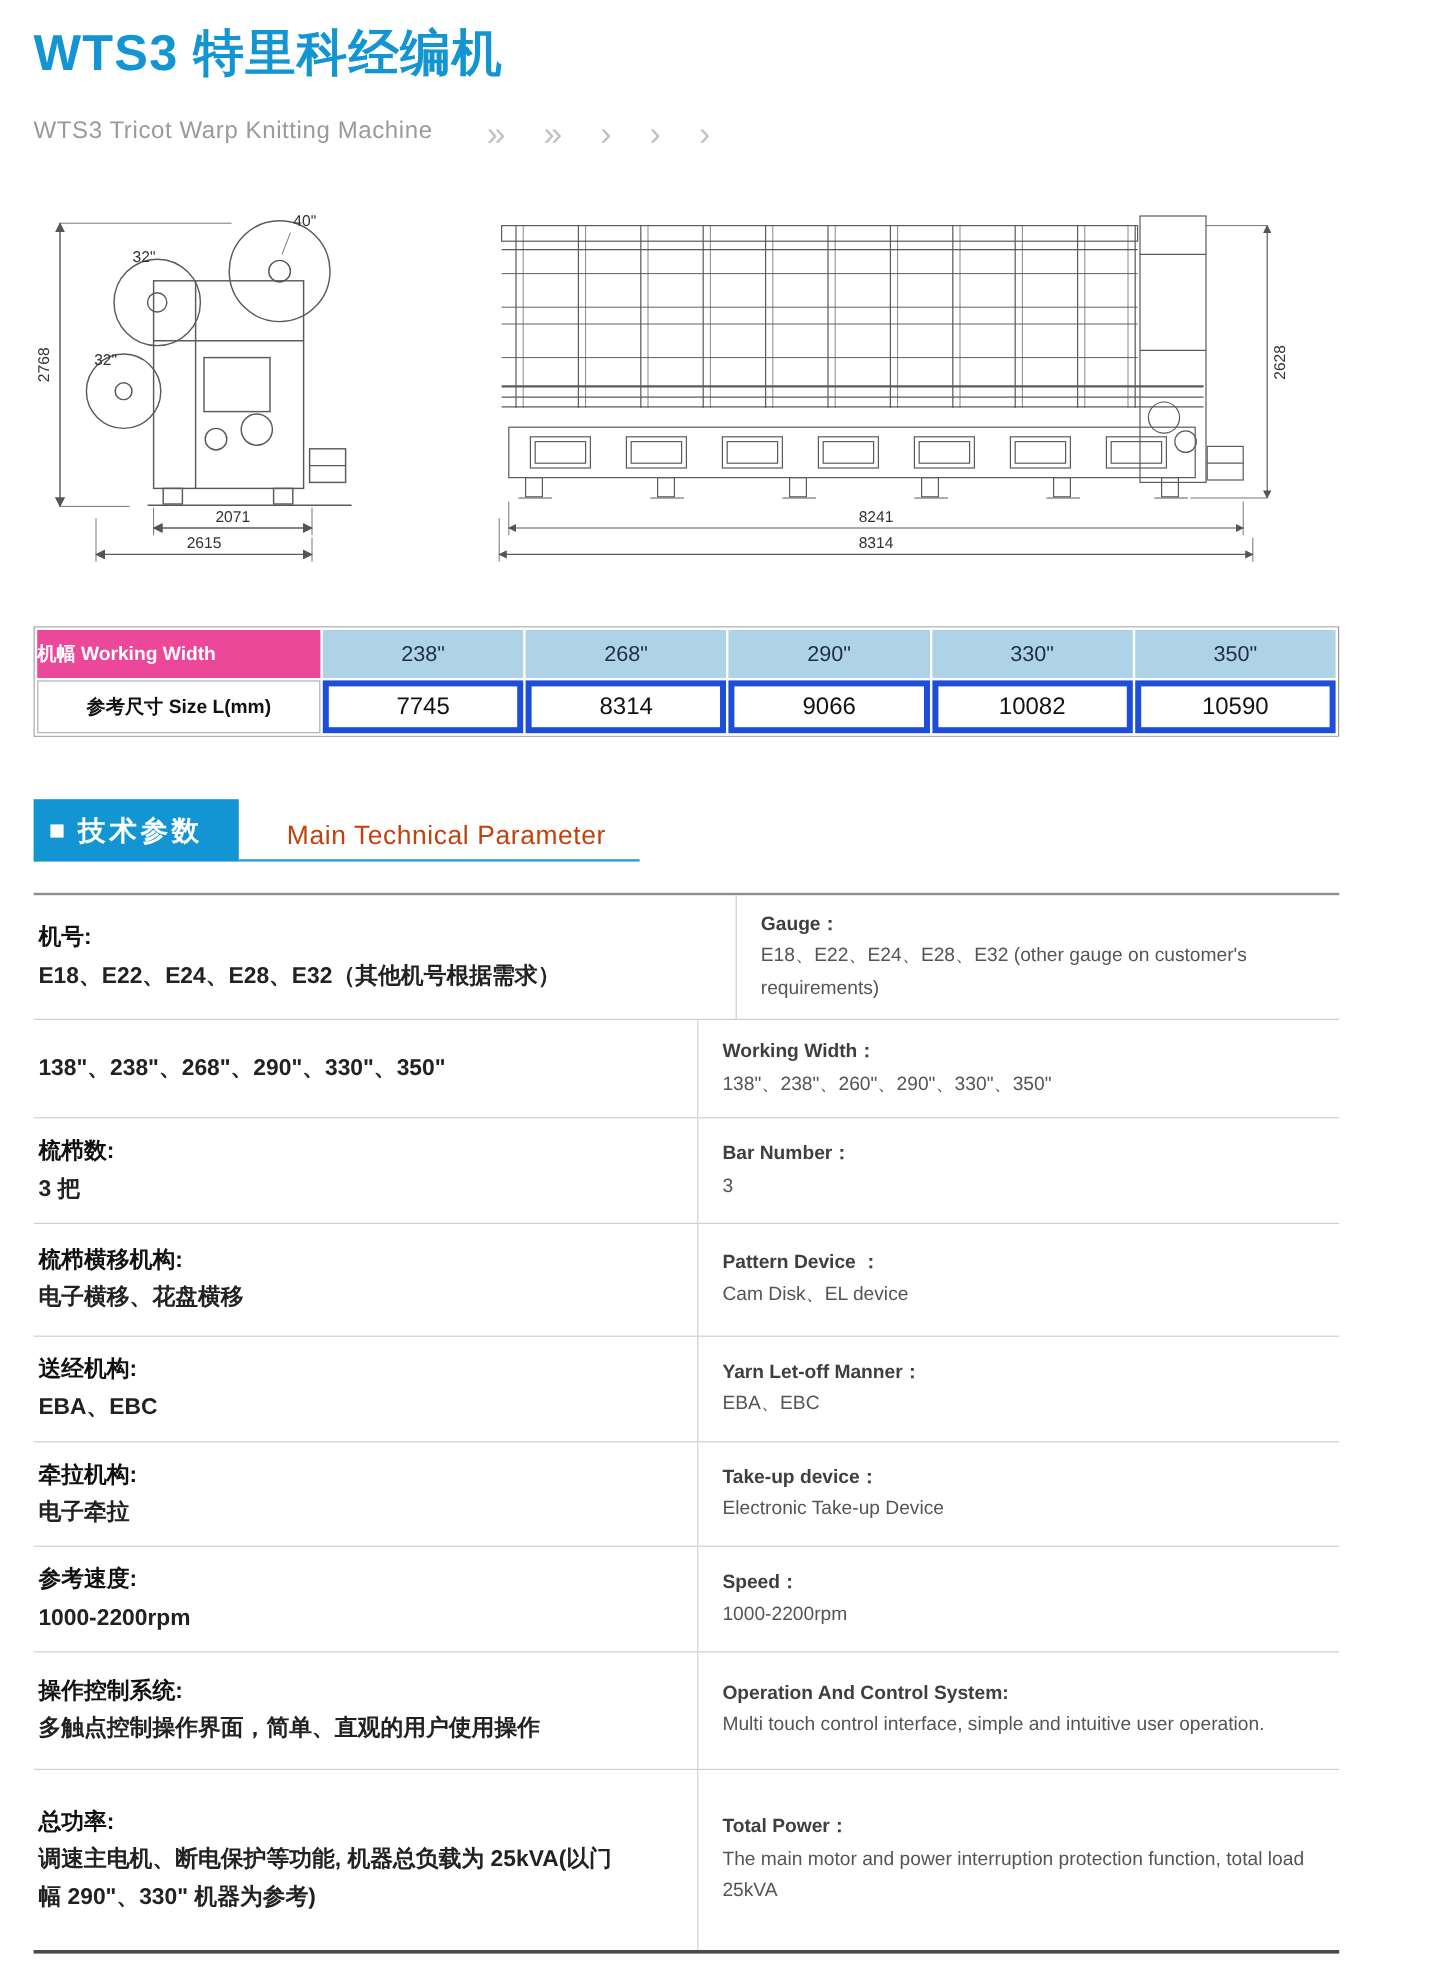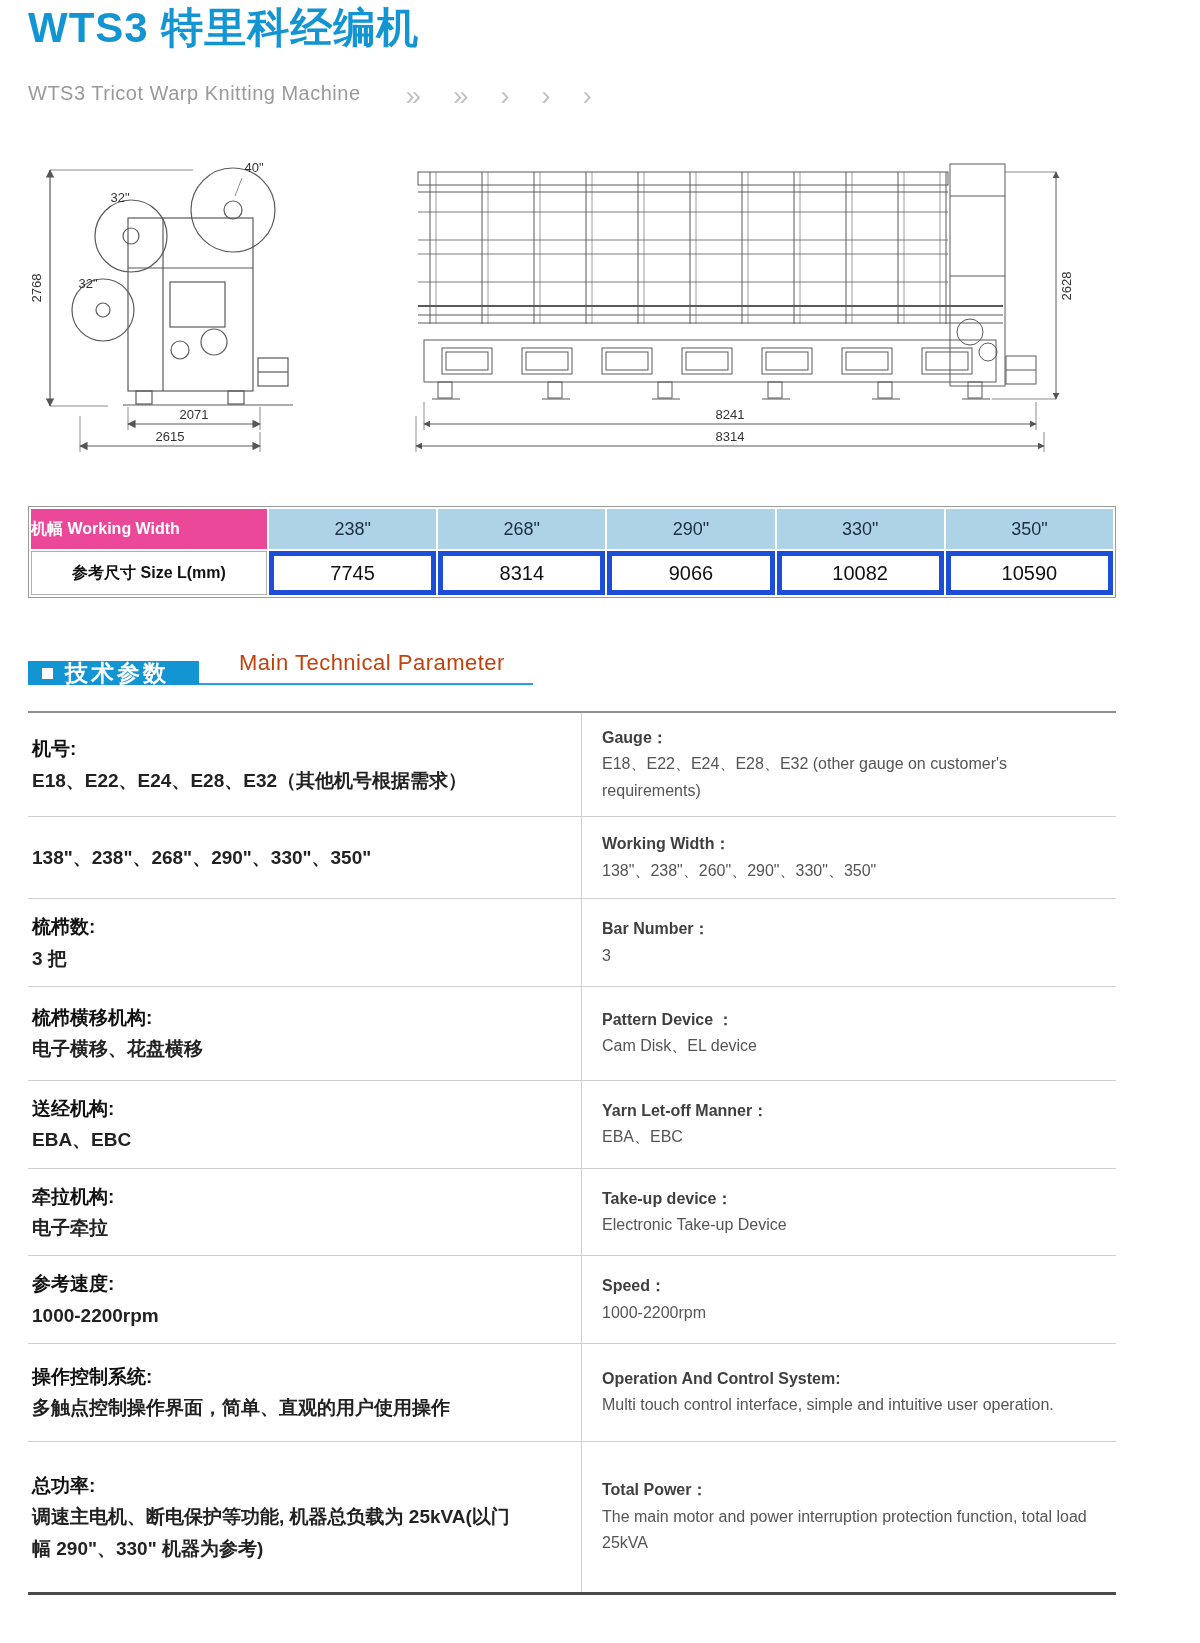--- a/index.html
+++ b/index.html
@@ -6,20 +6,21 @@
   html,body { background:#fff; }
   body {
     width:1200px; height:1643px;
     font-family:"Liberation Sans","DejaVu Sans",sans-serif;
     color:#222; overflow:hidden; position:relative;
   }
   .content { margin-left:28px; width:1088px; }
 
   
   .page-title {
+    padding-top:16px;
     font-size:42px; font-weight:bold; color:#1295d2; letter-spacing:1px;
   }
   .subtitle-row { margin-top:26px; display:flex; align-items:flex-start; }
   .subtitle { font-size:20px; color:#9a9a9a; letter-spacing:0.5px; }
   .chevrons { margin-left:45px; font-size:28px; color:#c2c2c2; letter-spacing:12px; line-height:1; padding-bottom:4px; }
 
   
   .drawings { margin-top:42px; display:flex; align-items:flex-start; }
   .drawing-left-box { width:330px; height:300px; }
   .drawing-right-box { width:690px; height:300px; margin-left:50px; }
@@ -43,21 +44,21 @@
   }
   td.wt-body-cell {
     text-align:center; font-size:20px; color:#111;
     border:5px solid #1d4ed8; height:44px; vertical-align:middle;
   }
 
   
   .section-header { margin-top:52px; display:flex; align-items:flex-end; }
   .badge {
     background:#1295d2; color:#fff; display:flex; align-items:center;
-    height:24px; padding:0 30px 0 14px; font-size:23px; font-weight:bold; letter-spacing:3px;
+    height:52px; padding:0 30px 0 14px; font-size:23px; font-weight:bold; letter-spacing:3px;
   }
   .badge-square { width:11px; height:11px; background:#fff; margin-right:12px; flex:0 0 auto; }
   .section-title-wrap { width:334px; border-bottom:2px solid #2a9fd8; padding:0 0 7px 40px; }
   .section-title { font-size:22px; color:#c2410c; letter-spacing:0.5px; }
 
   
   .spec-table { margin-top:26px; border-top:2px solid #8f8f8f; border-bottom:3px solid #4a4a4a; }
   .spec-row { display:flex; border-bottom:1px solid #cfcfcf; align-items:stretch; }
   .spec-row:last-child { border-bottom:none; }
   .spec-cell-cn {
@@ -65,21 +66,21 @@
     display:flex; flex-direction:column; justify-content:center;
   }
   .spec-cell-en {
     flex:1; border-left:1px solid #cfcfcf; padding:12px 12px 12px 20px;
     display:flex; flex-direction:column; justify-content:center;margin-left:36px;
   }
   .cn-label { font-weight:bold; font-size:19px; color:#111; line-height:1.65; }
   .cn-value { font-size:19px; color:#222; line-height:1.65;font-weight:bold; }
   .en-label { font-weight:bold; font-size:16px; color:#3f3f3f; line-height:1.65; }
   .en-value { font-size:16px; color:#555; line-height:1.65; }
-  .r1 { min-height:74px; } .r2 { min-height:82px; } .r3 { min-height:80px; }
+  .r1 { min-height:74px;gap:32px; } .r2 { min-height:82px; } .r3 { min-height:80px; }
   .r4 { min-height:98px; } .r5 { min-height:94px; } .r6 { min-height:82px; }
   .r7 { min-height:84px; } .r8 { min-height:78px; } .r9 { min-height:98px; }
   .r10 { min-height:150px; }
 </style>
 </head>
 <body>
 
 <div class="content">
 
   <div class="page-title">WTS3 特里科经编机</div>

